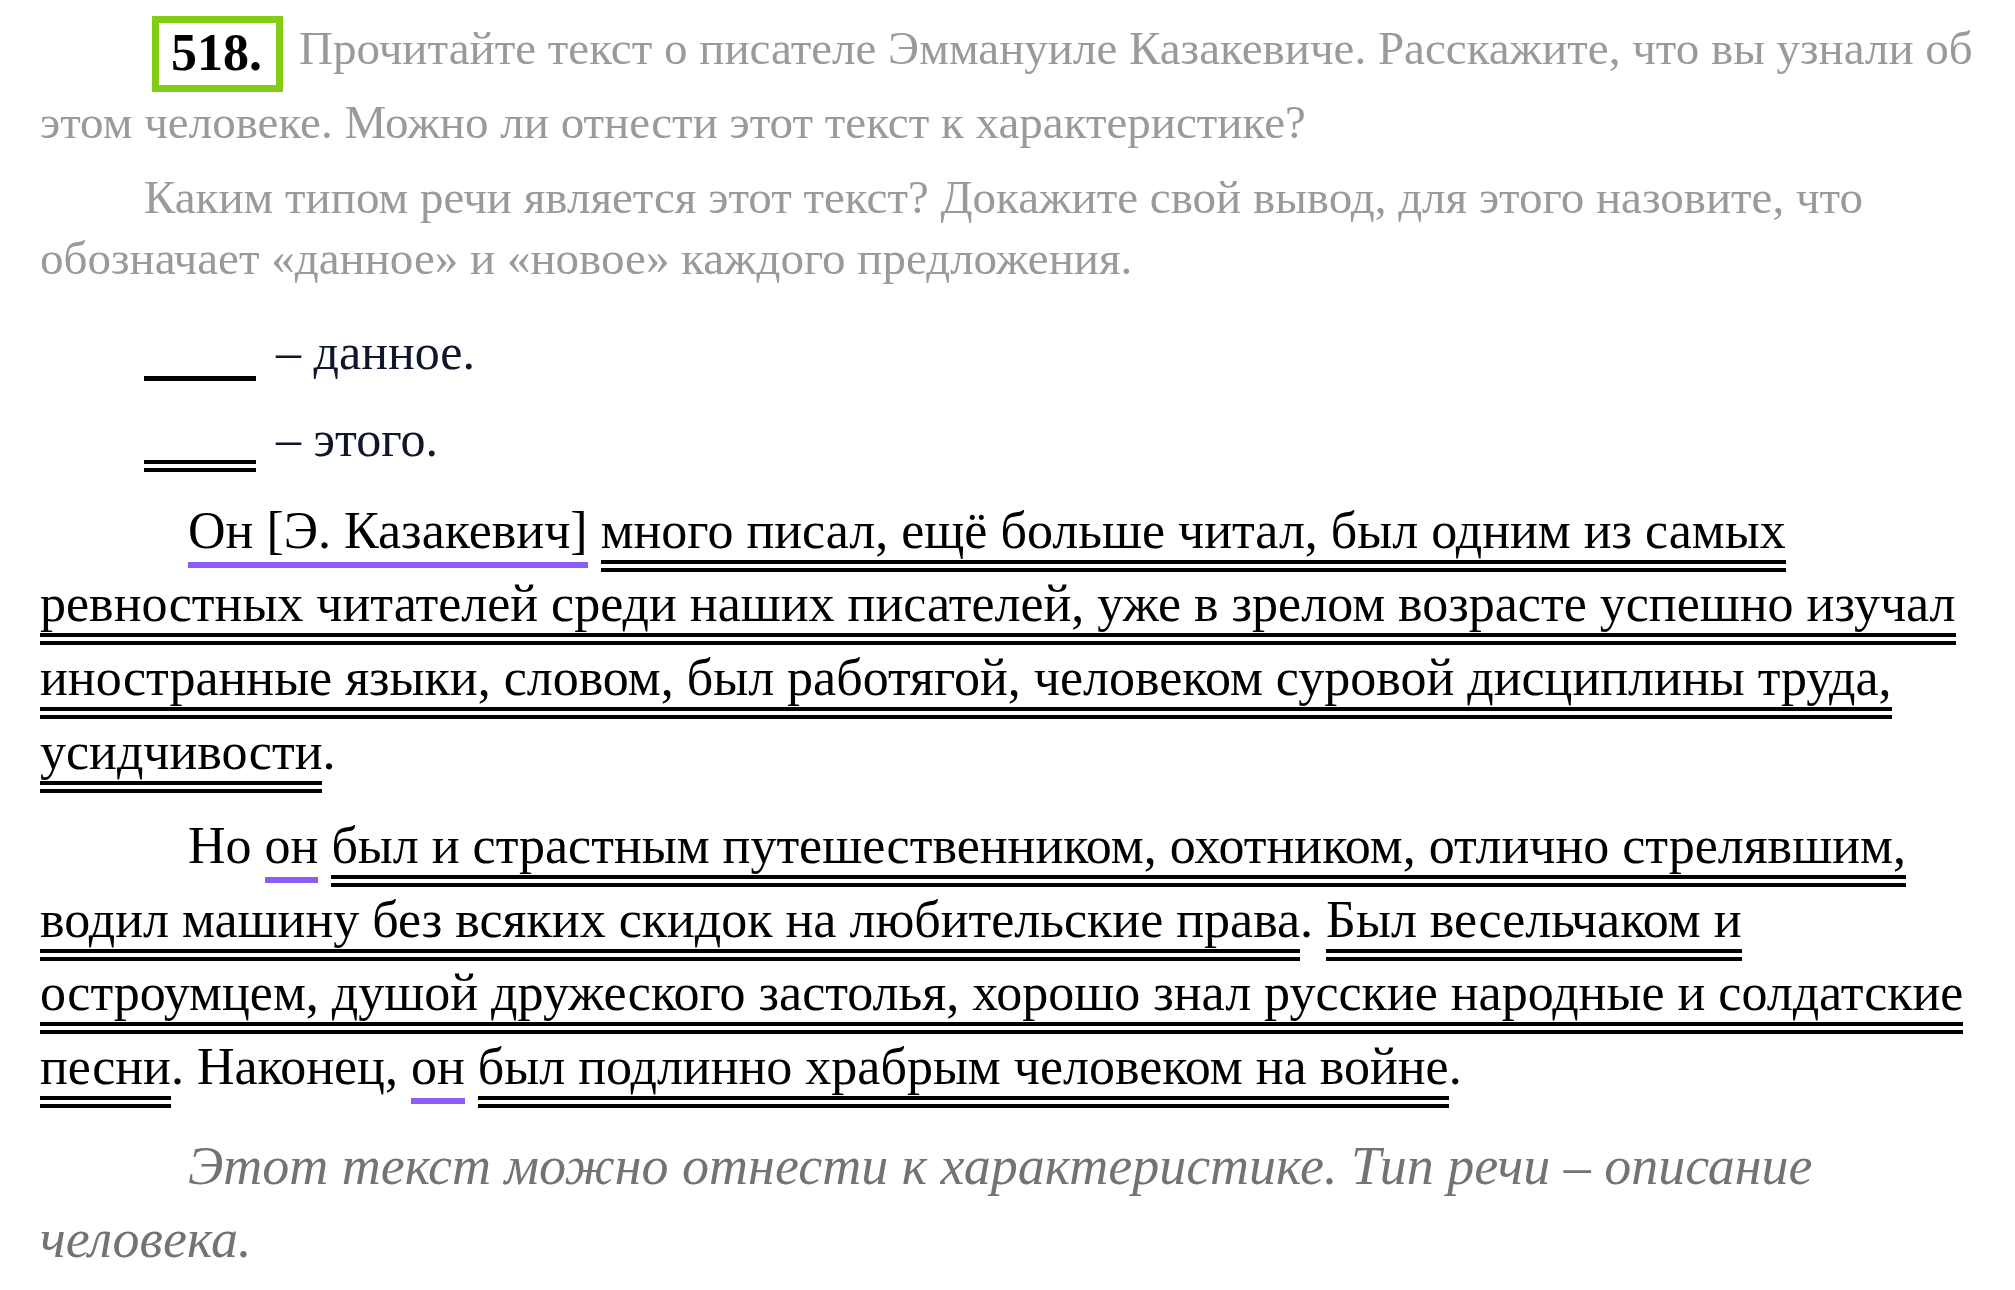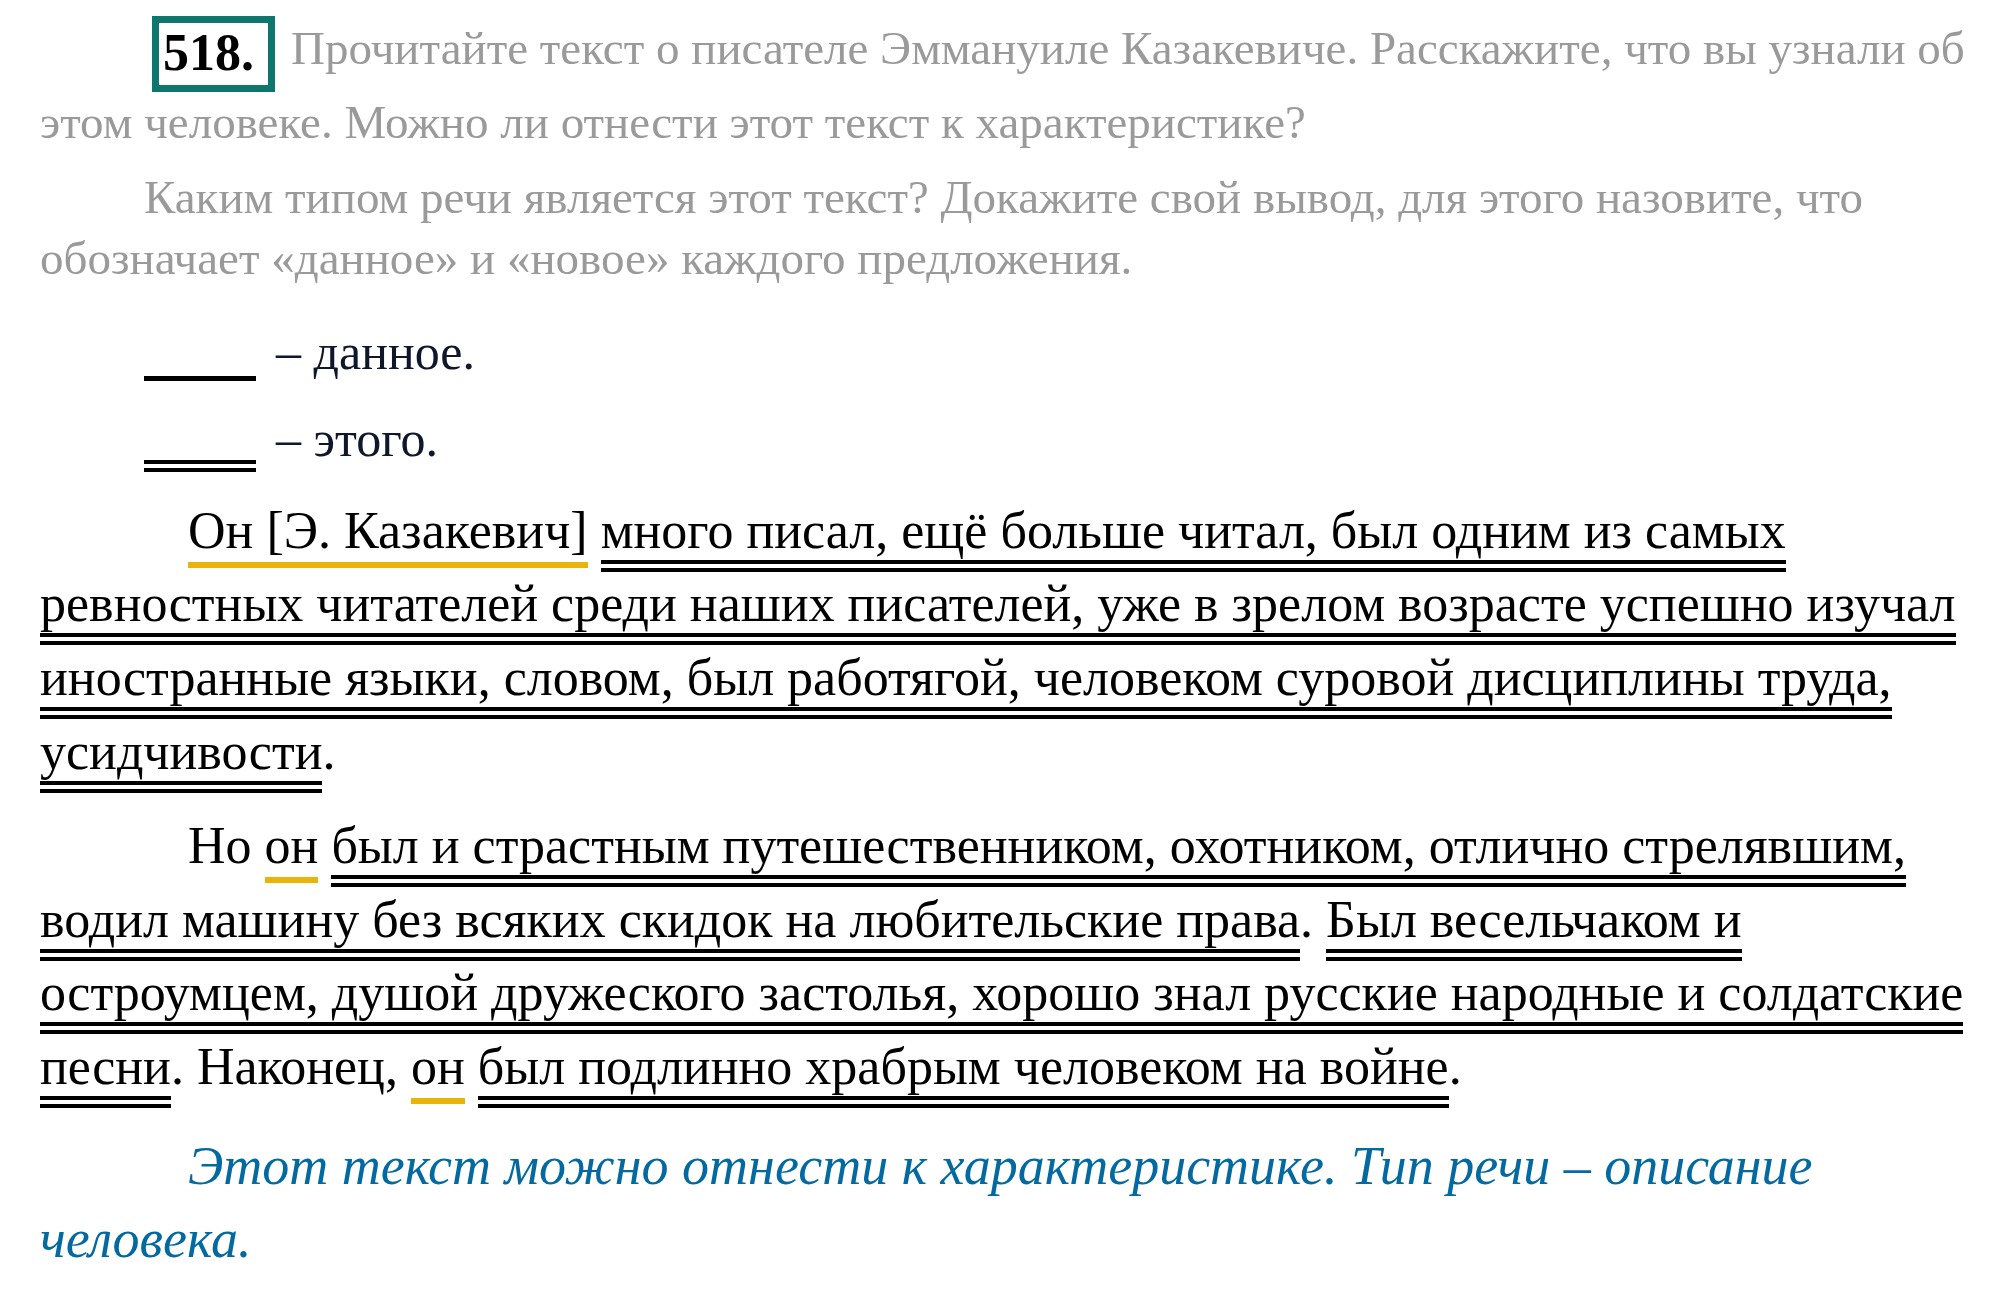--- a/index.html
+++ b/index.html
@@ -21,25 +21,25 @@
     line-height: 1.3;
     margin: 0 0 14px 0;
     text-indent: 112px;
   }
   .task-para.second { margin-bottom: 30px; text-indent: 104px; }
 
   
   .numbox {
     display: inline-block;
     color: #000000;
-    border: 7px solid #0f766e;
+    border: 7px solid #84cc16;
     font-weight: bold;
     font-size: 52px;
     line-height: 1.12;
-    padding: 1px 14px 3px 4px;
+    padding: 1px 14px 3px 12px;
     margin-right: 16px;
     text-indent: 0;
     vertical-align: -6px;
   }
 
   
   .legend-line {
     font-size: 50px;
     line-height: 1.3;
     margin: 0 0 22px 104px;
@@ -57,36 +57,36 @@
   
   .passage {
     font-size: 52px;
     line-height: 1.42;
     margin: 14px 0 20px 0;
     text-indent: 148px;
     color: #000000;
   }
   .seg-given {
     padding-bottom: 3px;
-    border-bottom: 6px solid #eab308;
+    border-bottom: 6px solid #8b5cf6;
   }
   .seg-new {
     padding-bottom: 1px;
     border-bottom: 12px double #000000;
   }
   .seg-plain { }
 
   
   .answer {
     font-style: italic;
     font-size: 54px;
     line-height: 1.34;
     margin: 26px 0 0 0;
     text-indent: 148px;
-    color: #0369a1;
+    color: #737373;
   }
 </style>
 </head>
 <body>
 
 <p class="task-para"><span class="numbox">518.</span><span>Прочитайте текст о писателе Эммануиле Казакевиче. Расскажите, что вы узнали об этом человеке. Можно ли отнести этот текст к характеристике?</span></p>
 
 <p class="task-para second">Каким типом речи является этот текст? Докажите свой вывод, для этого назовите, что обозначает «данное» и «новое» каждого предложения.</p>
 
 <div class="legend-line"><span class="blank single"></span><span>– данное.</span></div>

